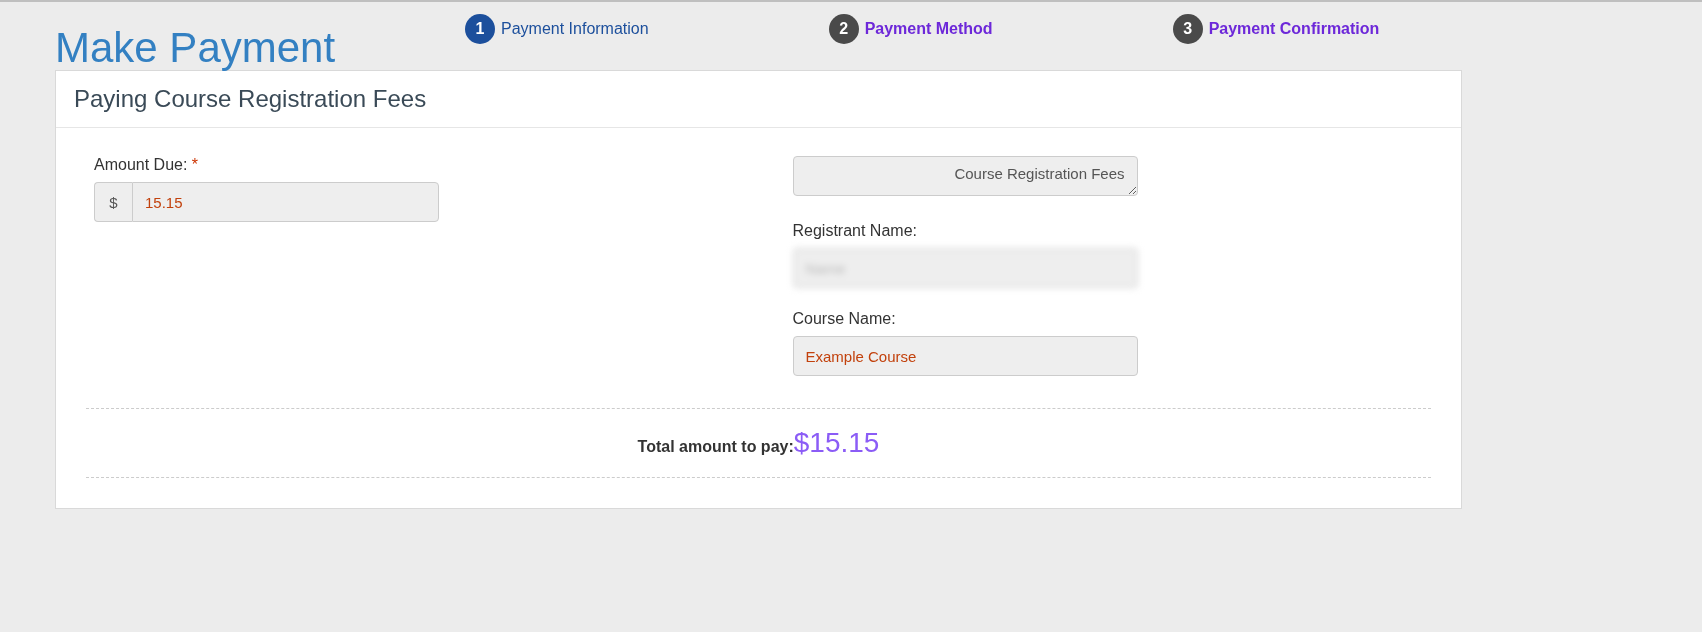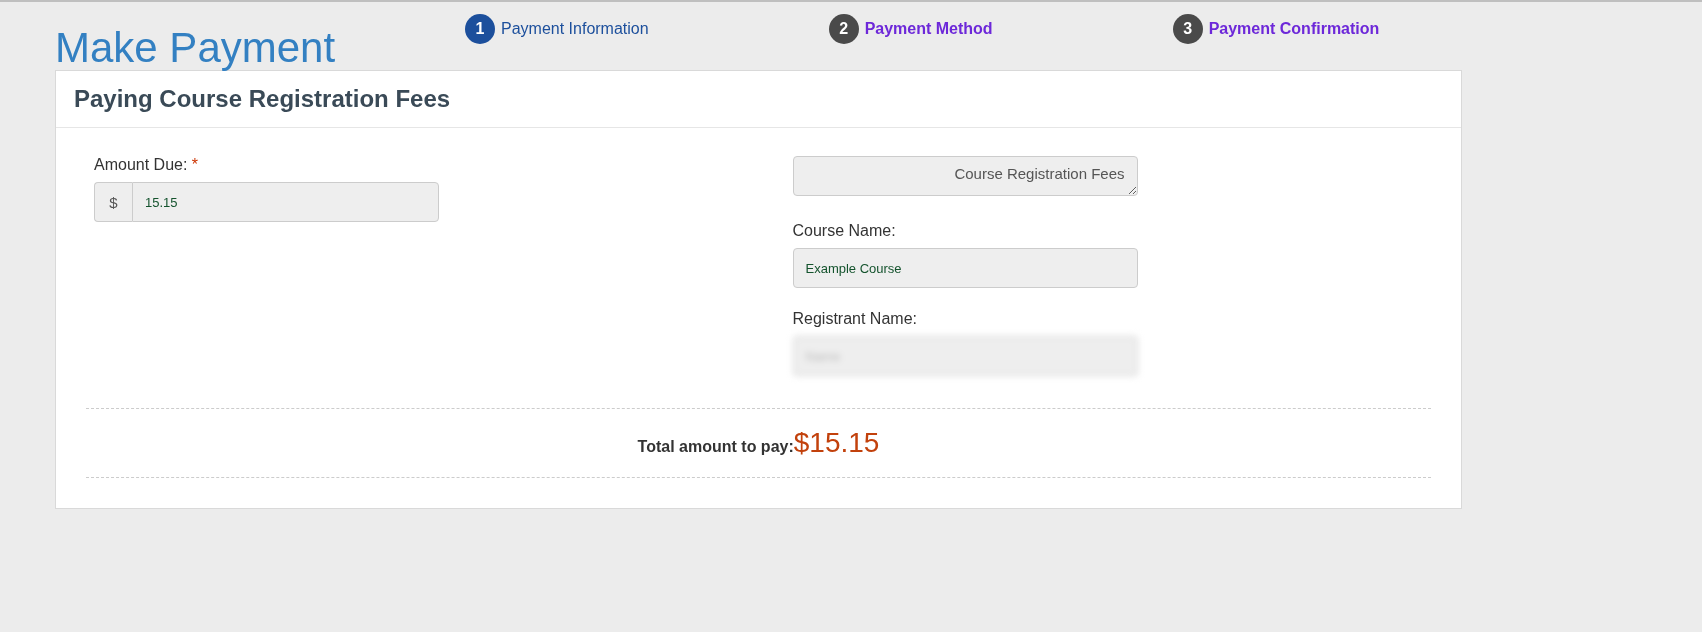--- a/index.html
+++ b/index.html
@@ -66,21 +66,21 @@
     margin: 8px 240px 0 55px;
     border: 1px solid #d9d9d9;
     padding: 14px 0 30px 0;
   }
   .panel-header {
     padding: 0 18px 10px 18px;
     border-bottom: 1px solid #e6e6e6;
   }
   .panel-title {
     font-size: 24px;
-    font-weight: 700;
+    font-weight: 400;
     color: #3a4a57;
     margin: 0 0 4px 0;
   }
   .required-note {
     font-size: 14px;
     color: #666;
   }
   .required-star { color: #cc3300; }
 
   .form-body {
@@ -110,22 +110,22 @@
     border-right: none;
     background: #eeeeee;
     color: #555;
     font-size: 15px;
     border-radius: 4px 0 0 4px;
   }
   .text-input {
     height: 40px;
     border: 1px solid #ccc;
     background: #eeeeee;
-    color: #14532d;
-    font-size: 13px;
+    color: #c2410c;
+    font-size: 15px;
     padding: 0 12px;
     border-radius: 0 4px 4px 0;
     flex: 1;
     outline: none;
   }
   .text-input.full {
     width: 345px;
     border-radius: 4px;
   }
   .textarea {
@@ -148,21 +148,21 @@
   .total-row {
     margin: 0 30px;
     border-top: 1px dashed #ccc;
     border-bottom: 1px dashed #ccc;
     padding: 18px 0;
     display: flex;
     align-items: baseline;
     justify-content: center;
   }
   .total-label { font-size: 16px; font-weight: 700; color:#333; }
-  .total-value { font-size: 28px; font-weight: 400; color:#c2410c; }
+  .total-value { font-size: 28px; font-weight: 400; color:#8b5cf6; }
 
   .button-row {
     display: flex;
     justify-content: center;
     padding-top: 18px;
   }
   .next-btn {
     background: #fff;
     border: 1px solid #ccc;
     border-radius: 4px;
@@ -212,26 +212,26 @@
             <input type="text" class="text-input" readonly="" value="15.15" style="">
           </div>
         </div>
       </div>
 
       <div class="col">
         <div class="field">
           <textarea class="textarea" readonly="" style="">Course Registration Fees</textarea>
         </div>
         <div class="field">
+          <label class="field-label">Registrant Name:</label>
+          <input type="text" class="text-input full blur" readonly="" value="Name" style="">
+        </div>
+        <div class="field">
           <label class="field-label">Course Name:</label>
           <input type="text" class="text-input full" readonly="" value="Example Course" style="">
-        </div>
-        <div class="field">
-          <label class="field-label">Registrant Name:</label>
-          <input type="text" class="text-input full blur" readonly="" value="Name" style="">
         </div>
       </div>
     </div>
 
     <div class="total-row">
       <div class="total-label">Total amount to pay:</div>
       <div class="total-value">$15.15</div>
     </div>
 
   </div>

